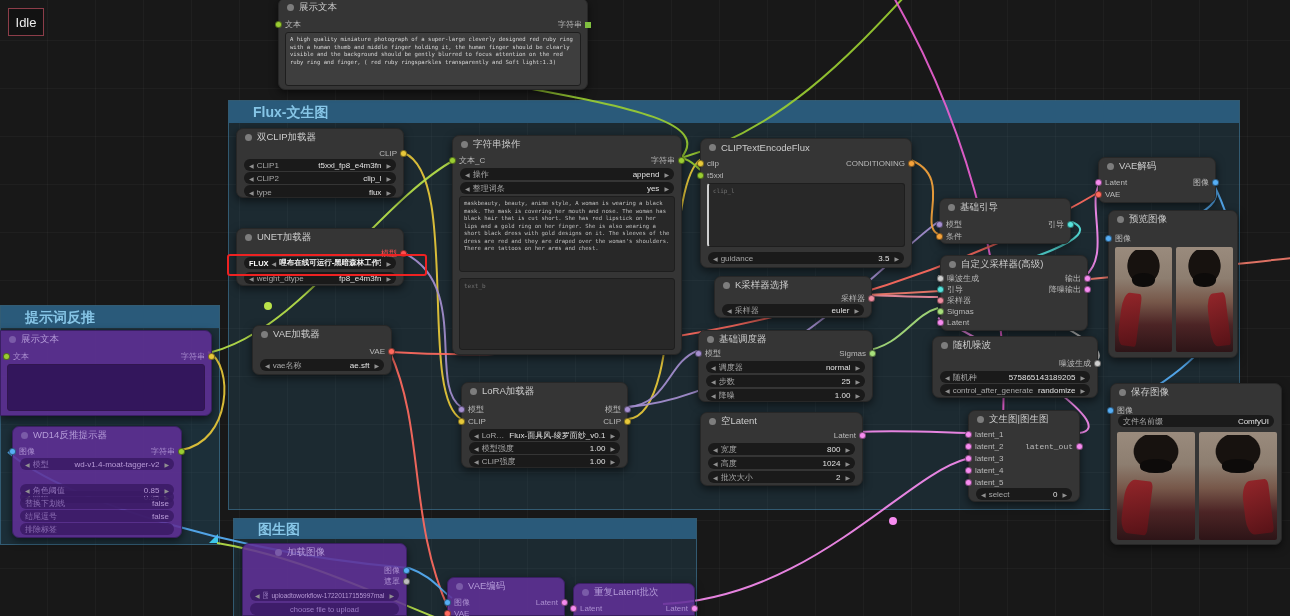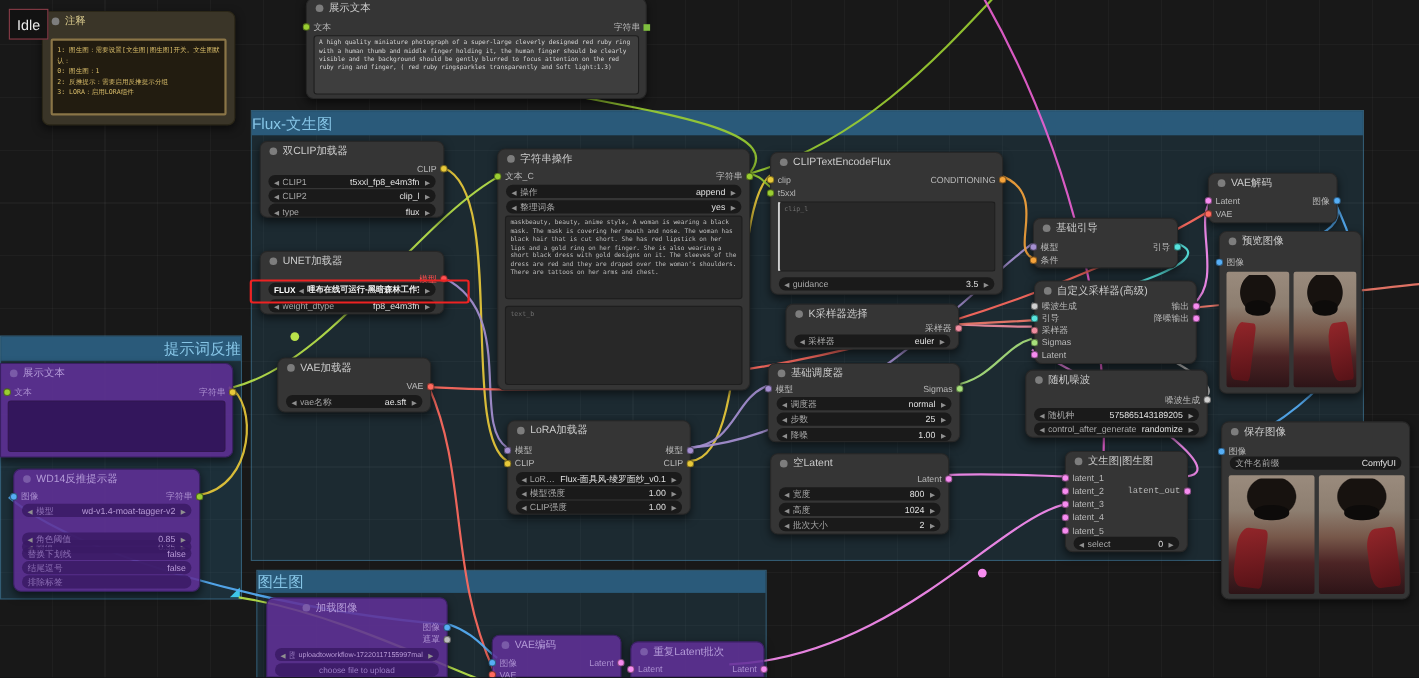--- a/index.html
+++ b/index.html
@@ -5,21 +5,21 @@
   html,body{margin:0;padding:0;background:#101010;}
   .canvas{position:relative;width:1290px;height:616px;overflow:hidden;
     background:
       repeating-linear-gradient(0deg, transparent 0 47px, rgba(255,255,255,.03) 47px 48px),
       repeating-linear-gradient(90deg, transparent 0 47px, rgba(255,255,255,.03) 47px 48px),
       #181818;
     font-family:"Liberation Sans",sans-serif;}
   
   .group{position:absolute;border:1px solid rgba(70,130,165,.55);background:rgba(44,95,125,.26);z-index:1;}
   .ghead{position:absolute;left:0;right:0;top:0;height:22px;background:#2a5a7a;color:#86c5e6;
-    font-weight:normal;font-size:14px;line-height:22px;padding:0 0;box-sizing:border-box;white-space:nowrap;overflow:hidden;}
+    font-weight:bold;font-size:14px;line-height:22px;padding:0 24px;box-sizing:border-box;white-space:nowrap;overflow:hidden;}
   .rz{position:absolute;right:1px;bottom:1px;width:0;height:0;border-left:9px solid transparent;border-bottom:9px solid #3ec6e8;}
   
   svg.wires{position:absolute;left:0;top:0;z-index:2;pointer-events:none;}
   svg.wires path{fill:none;stroke-width:2;opacity:.92;}
   
   .node{position:absolute;background:#353535;border:1px solid #272727;border-radius:7px;
     box-shadow:0 3px 8px rgba(0,0,0,.55);z-index:3;box-sizing:border-box;}
   .nt{height:17px;display:flex;align-items:center;gap:5px;padding:0 8px;color:#cccccc;font-size:9.5px;white-space:nowrap;overflow:hidden;}
   .tdot{width:7px;height:7px;border-radius:50%;background:#7d7d7d;flex:0 0 auto;}
   .port{position:absolute;display:flex;align-items:center;gap:3px;font-size:8px;color:#b9b9b9;height:9px;white-space:nowrap;}
@@ -76,21 +76,21 @@
   .sash.r{left:auto;right:8%;transform:rotate(-7deg);}
 </style>
 </head>
 <body>
 
 <div class="canvas">
 
   <div class="group" style="left:228px;top:100px;width:1010px;height:408px;">
     <div class="ghead"><span>Flux-文生图</span></div>
   </div>
-  <div class="group" style="left:0px;top:305px;width:218px;height:238px;background:rgba(38,86,112,.38);text-align:right;">
+  <div class="group" style="left:0px;top:305px;width:218px;height:238px;background:rgba(38,86,112,.38);">
     <div class="ghead"><span>提示词反推</span></div>
     <span class="rz"></span>
   </div>
   <div class="group" style="left:233px;top:518px;width:462px;height:98px;">
     <div class="ghead" style="height:20px;line-height:20px;"><span>图生图</span></div>
   </div>
 
   <svg class="wires" width="1290" height="616">
     <path d="M404,153 C460,175 418,395 461,419" stroke="#e8c93a"></path>
     <path d="M628,419 C685,415 662,185 701,159" stroke="#e8c93a"></path>
@@ -124,30 +124,20 @@
     <circle cx="1005" cy="302" r="4" fill="#e95fd0"></circle>
     <circle cx="1152" cy="233" r="4" fill="#56aef5"></circle>
     <circle cx="268" cy="306" r="4" fill="#b9e24a"></circle>
     <circle cx="594" cy="205" r="4" fill="#56aef5"></circle>
   </svg>
 
   <div class="idle">
       <span>Idle</span>
     </div>
 
-  <div class="node note" style="left:38px;top:10px;width:176px;height:104px;">
-    <div class="nt">
-        <span class="tdot"></span>
-        <span>注释</span>
-      </div>
-    <div class="notebox">1: 图生图：需要设置[文生图|图生图]开关。文生图默认：
-0: 图生图：1
-2: 反推提示：需要启用反推提示分组
-3: LORA：启用LORA组件</div>
-  </div>
 
   <div class="node" style="left:278px;top:-2px;width:310px;height:92px;">
     <div class="nt">
         <span class="tdot"></span>
         <span>展示文本</span>
       </div>
     <div class="port in" style="top:21px;">
         <span class="pd d-string"></span>
         <span>文本</span>
       </div>

